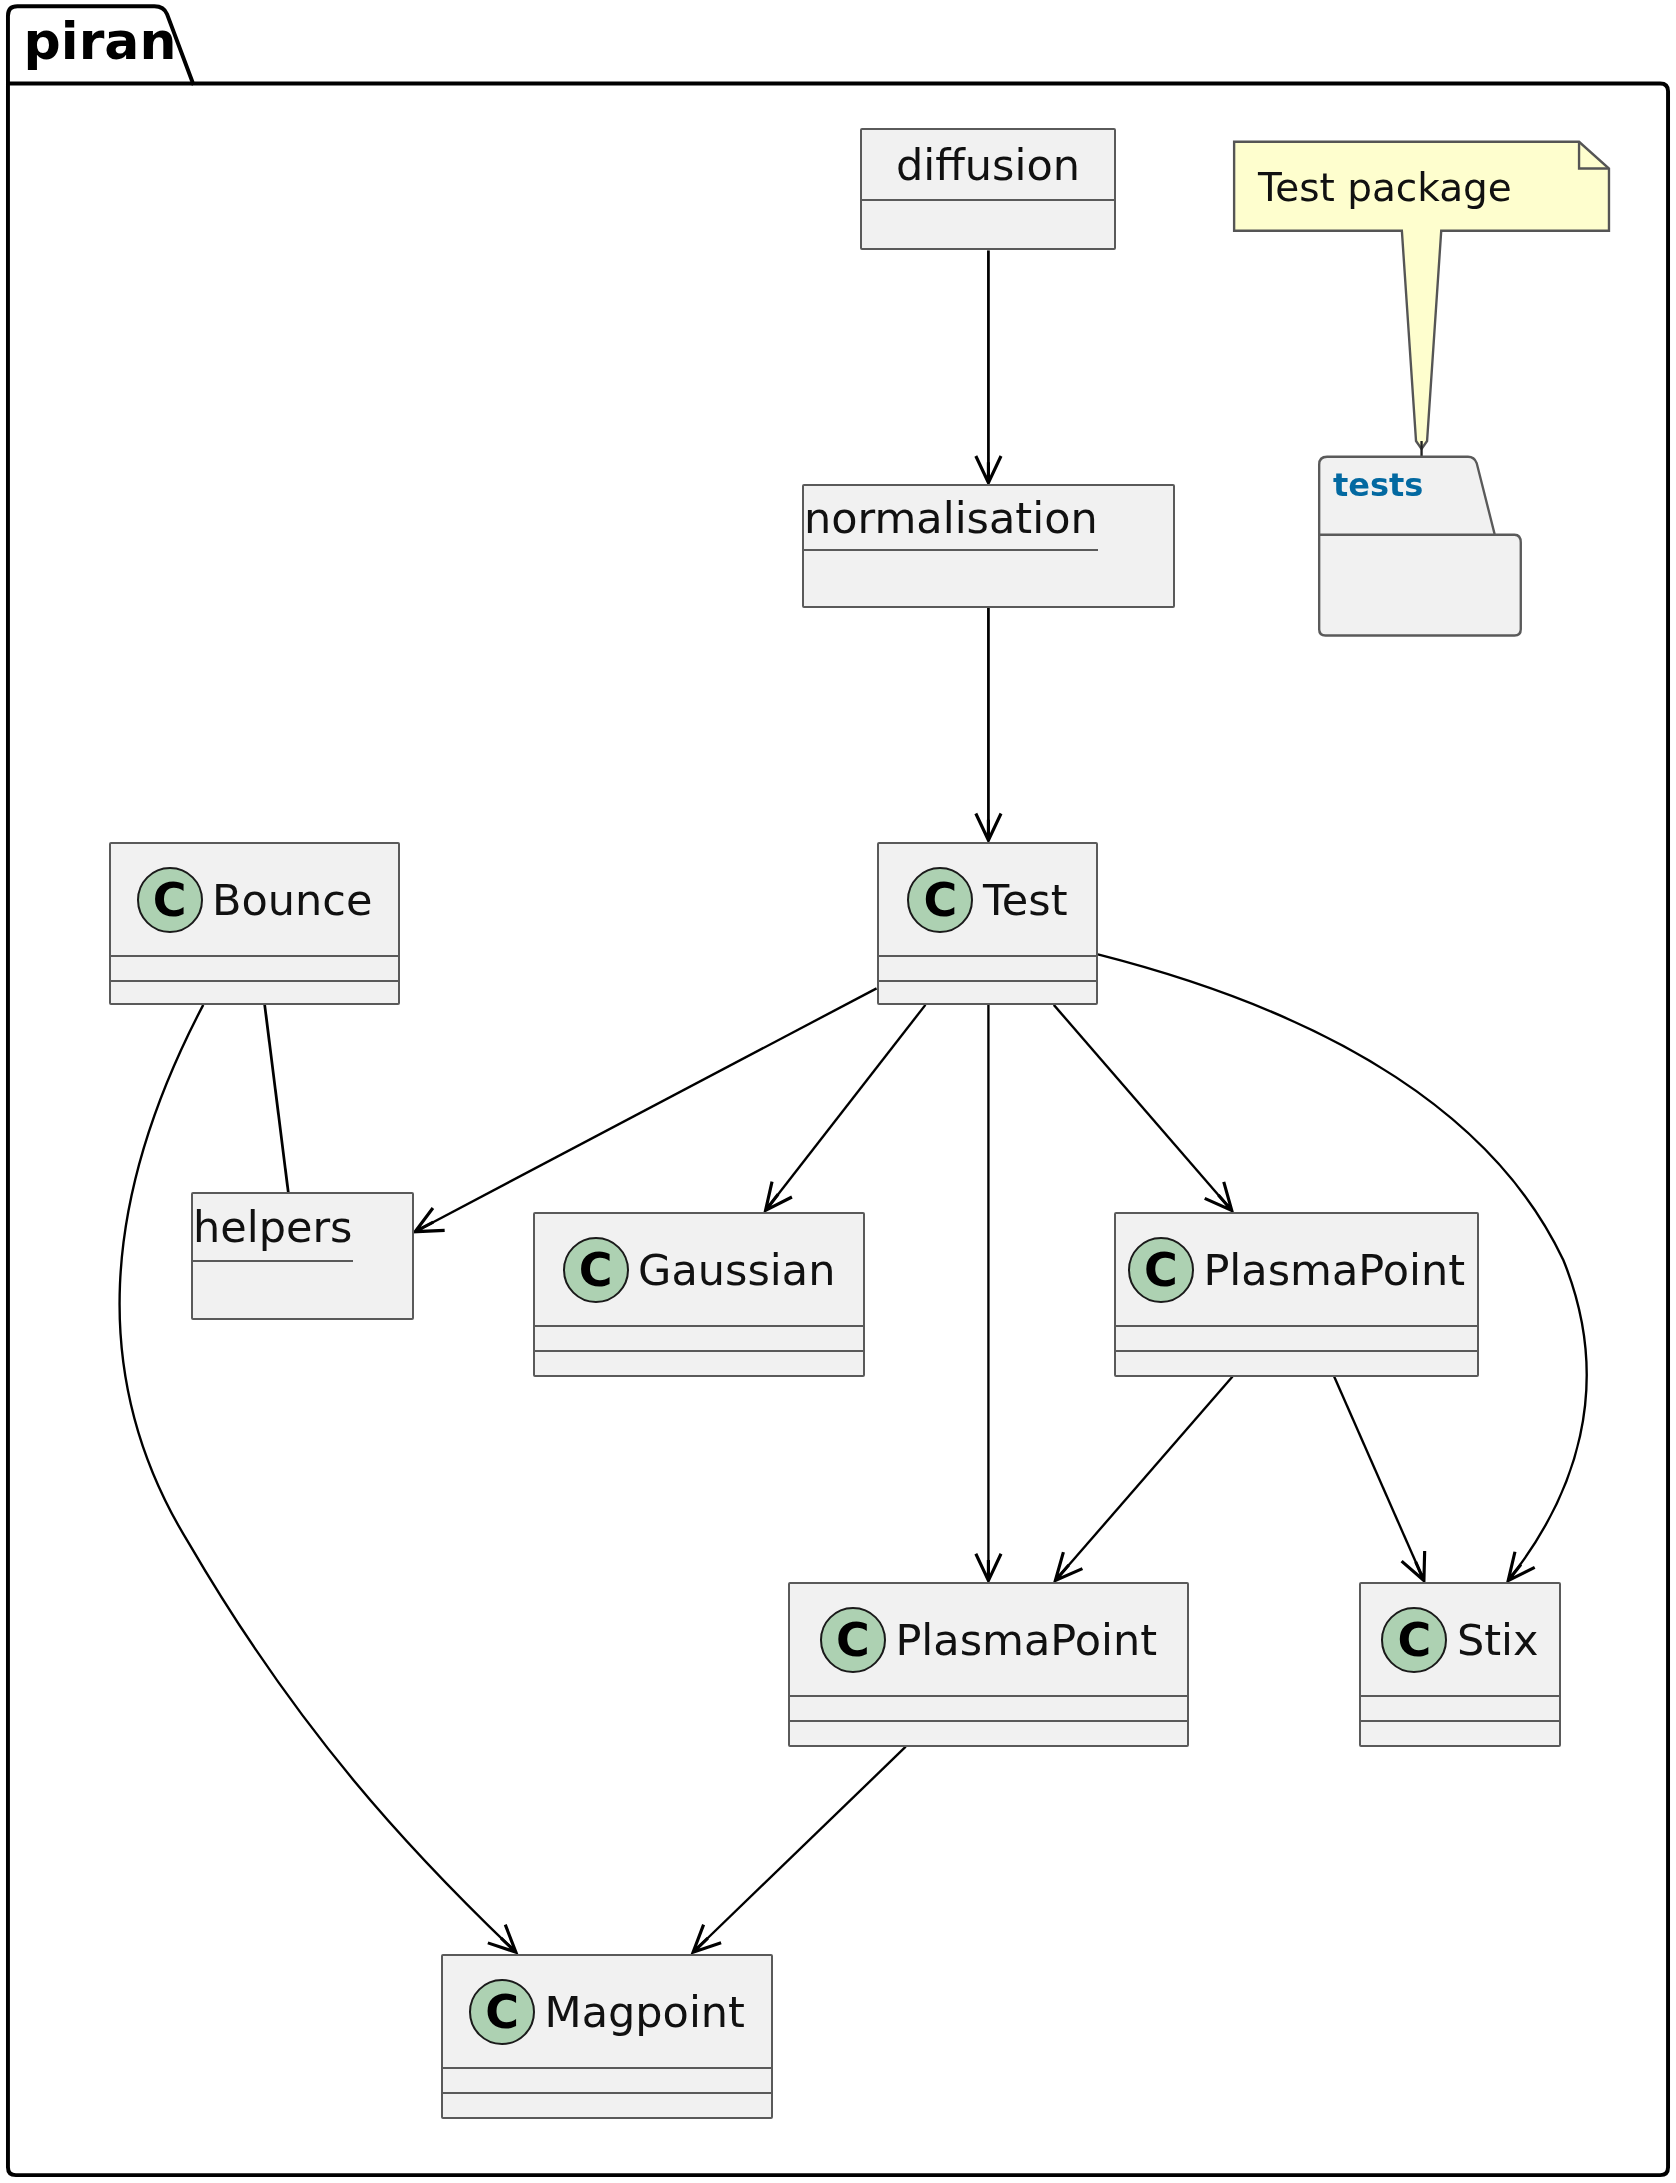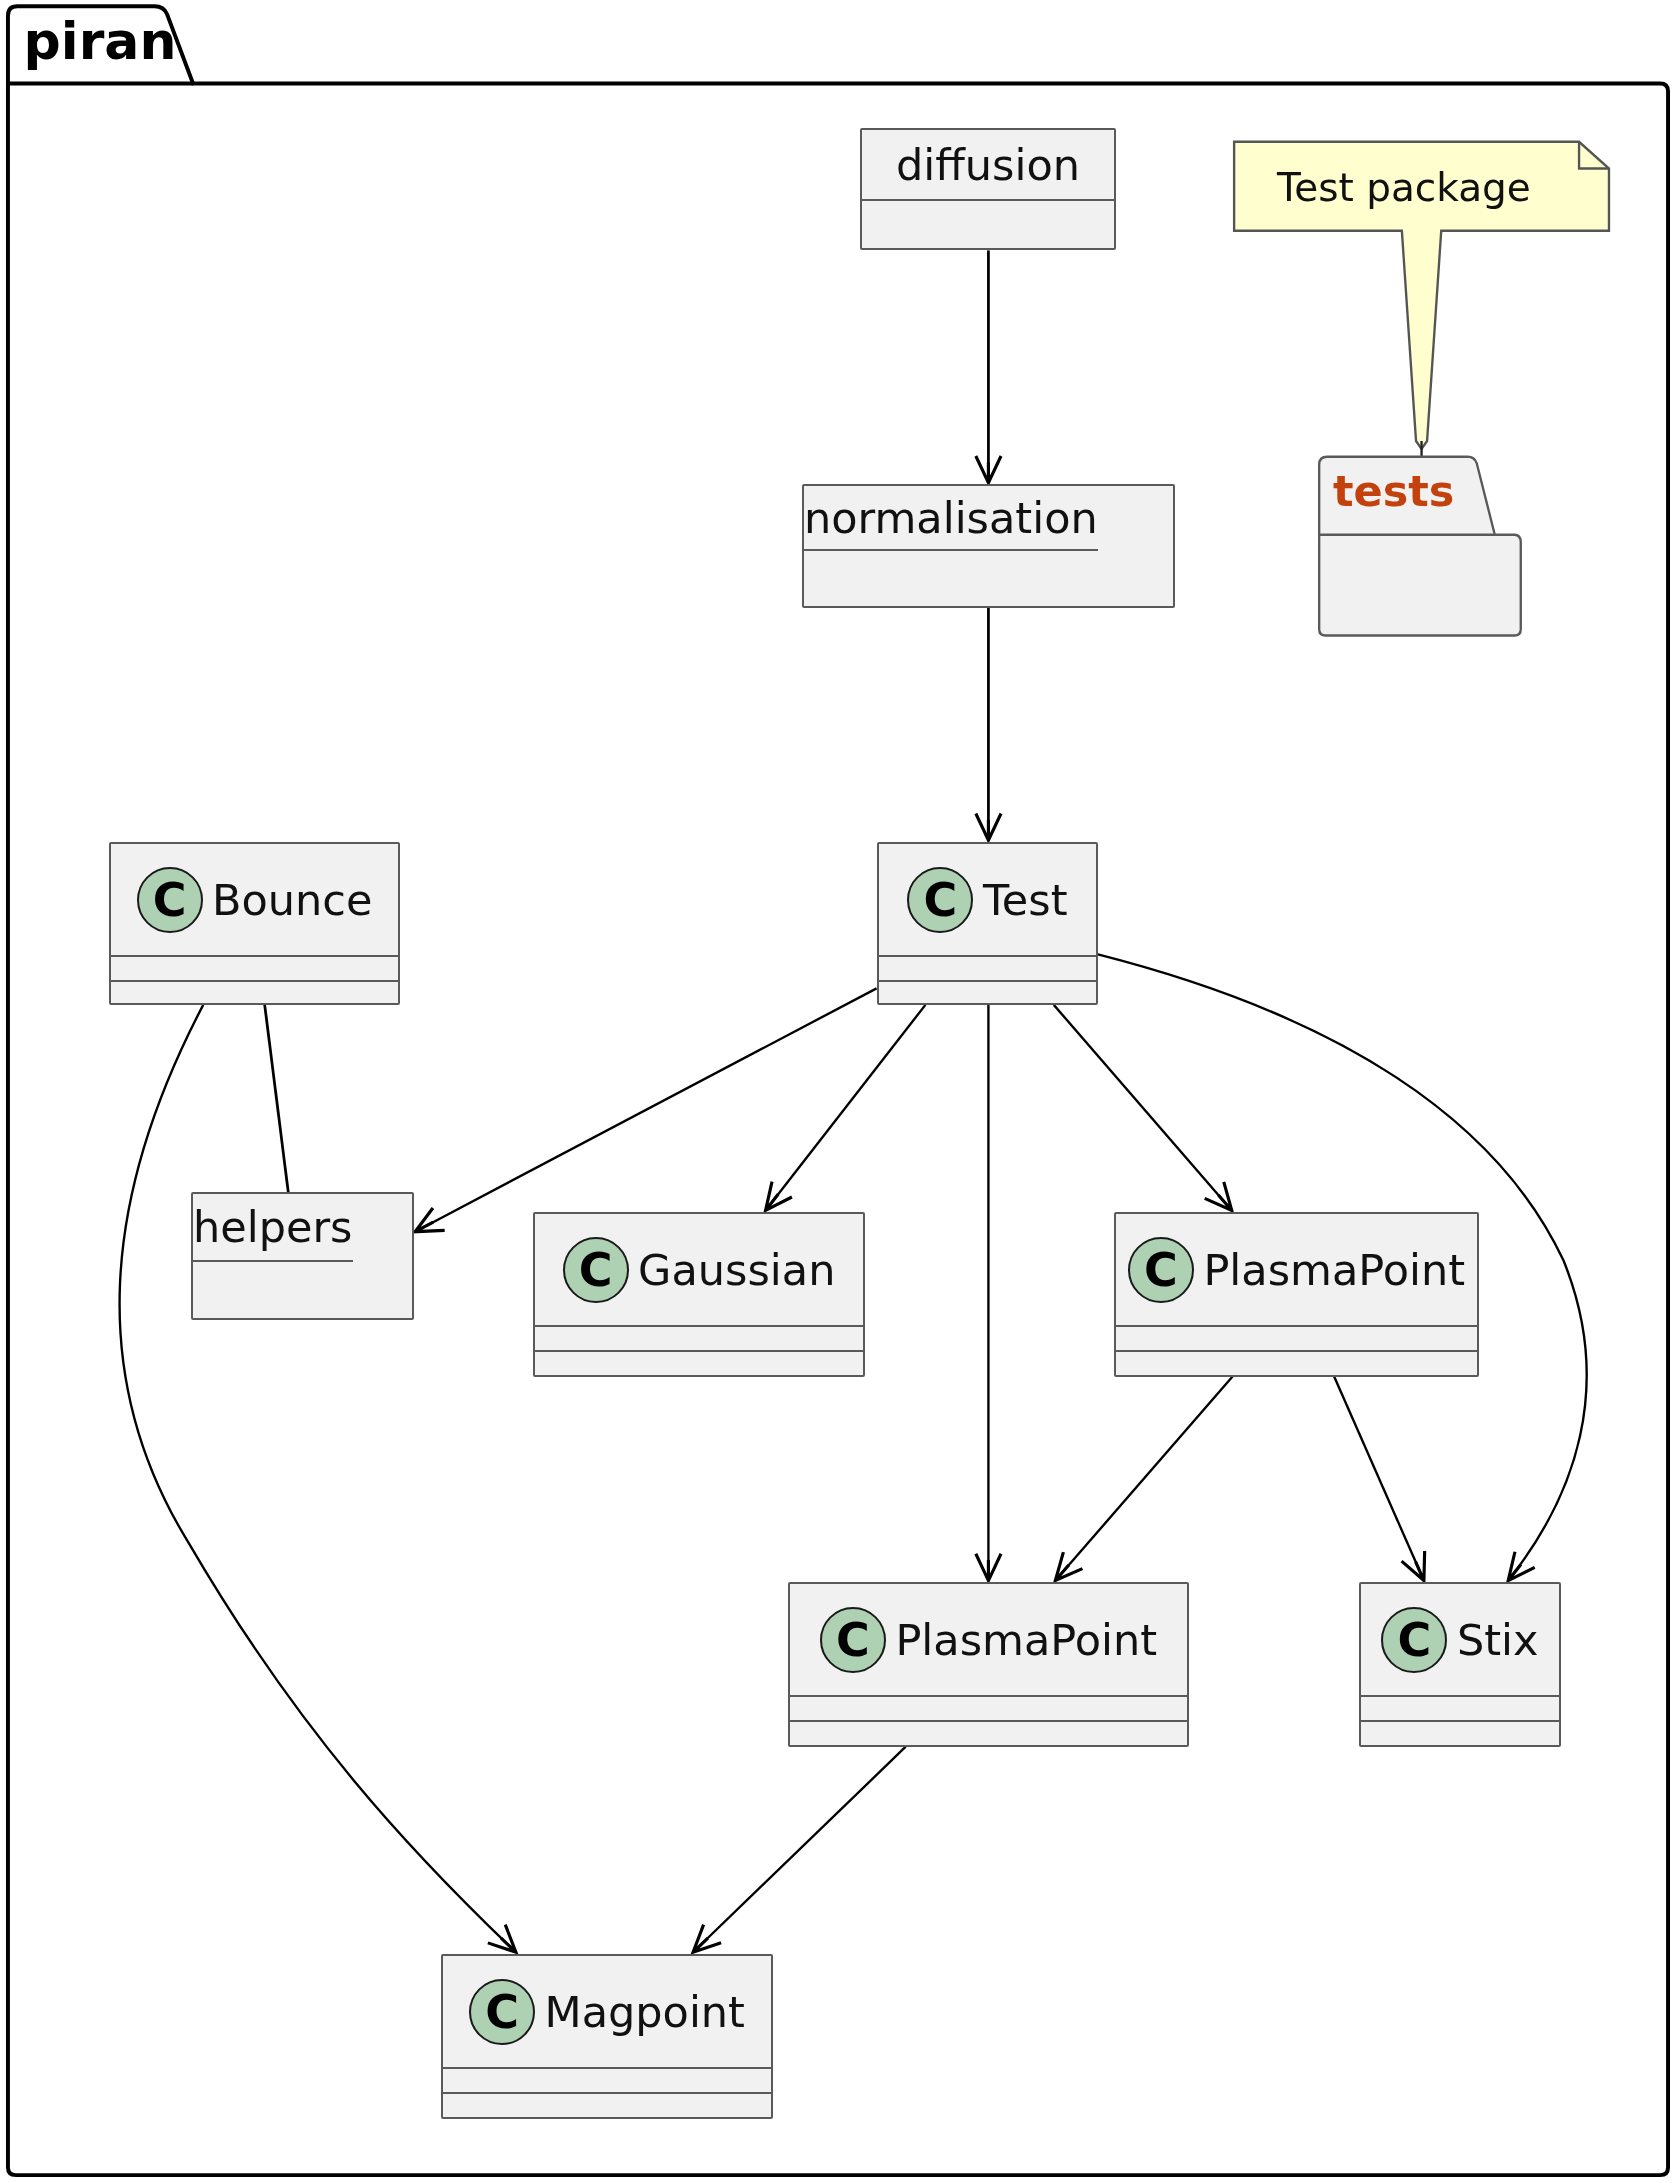--- a/index.html
+++ b/index.html
@@ -14,22 +14,22 @@
   .node .sect { box-sizing: border-box; border-bottom: 2.4px solid #5a5a5a; height: 25px; }
   .node .sect:last-child { border-bottom: none; }
   .node .sect.tall { height: auto; flex: 1; }
   .cicon { width: 66px; height: 66px; border-radius: 50%; background: #add1b2;
            border: 2.4px solid #1a1a1a; box-sizing: border-box; display: flex;
            align-items: center; justify-content: center; margin-right: 9.5px;
            font-family: "DejaVu Sans", sans-serif; font-weight: bold; font-size: 46px;
            color: #000; flex-shrink: 0; }
   .pkg-title { position: absolute; left: 23.6px; top: 11px; font-size: 52px;
                font-weight: bold; color: #000; }
-  .note-text { position: absolute; font-size: 39px; color: #111; white-space: nowrap; margin-left: 19px; }
-  .tests-label { position: absolute; font-size: 43px; font-weight: bold; color: #c2410c; }
+  .note-text { position: absolute; font-size: 39px; color: #111; white-space: nowrap; }
+  .tests-label { position: absolute; font-size: 32px; font-weight: bold; color: #0369a1; }
 </style>
 </head>
 <body>
 
 <svg id="canvas" width="1676" height="2183" viewBox="0 0 2128 2772">
   <defs>
     <marker id="arrow" viewBox="0 0 40 40" refX="36" refY="20" markerWidth="40" markerHeight="40" markerUnits="userSpaceOnUse" orient="auto">
       <path d="M2,4 L36,20 L2,36 M36,20 L10,20" fill="none" stroke="#000" stroke-width="4"></path>
     </marker>
   </defs>

